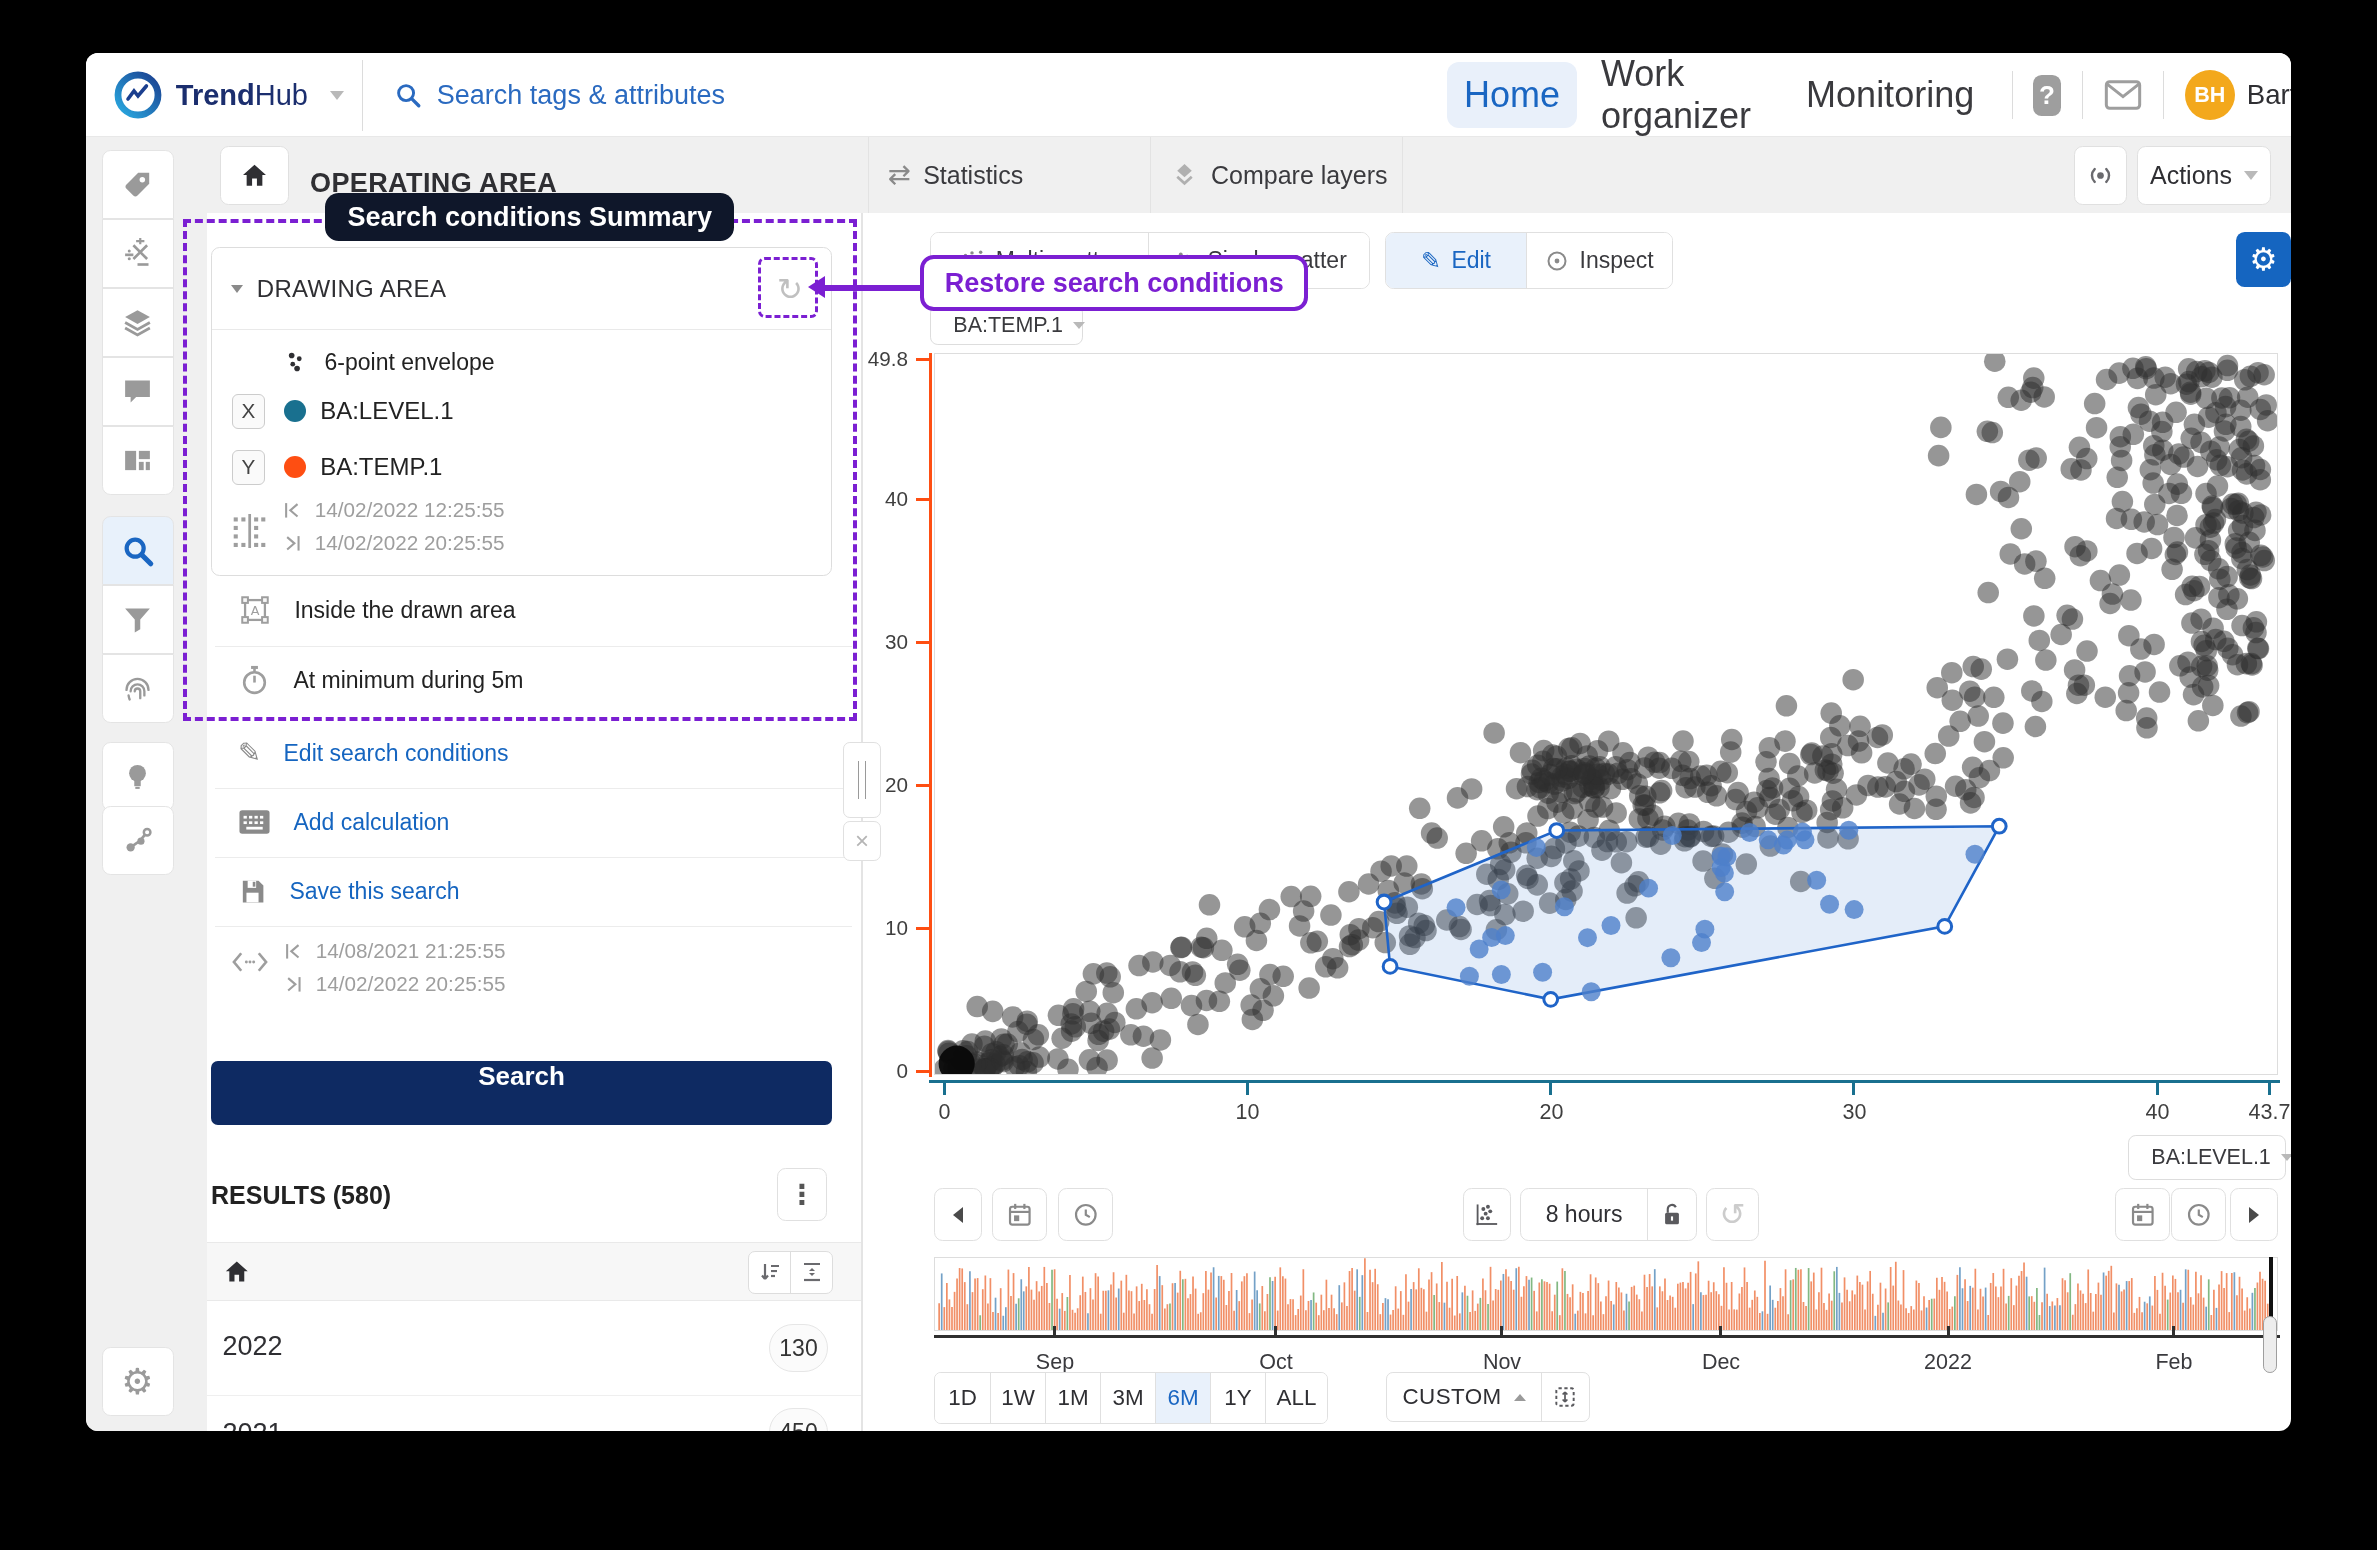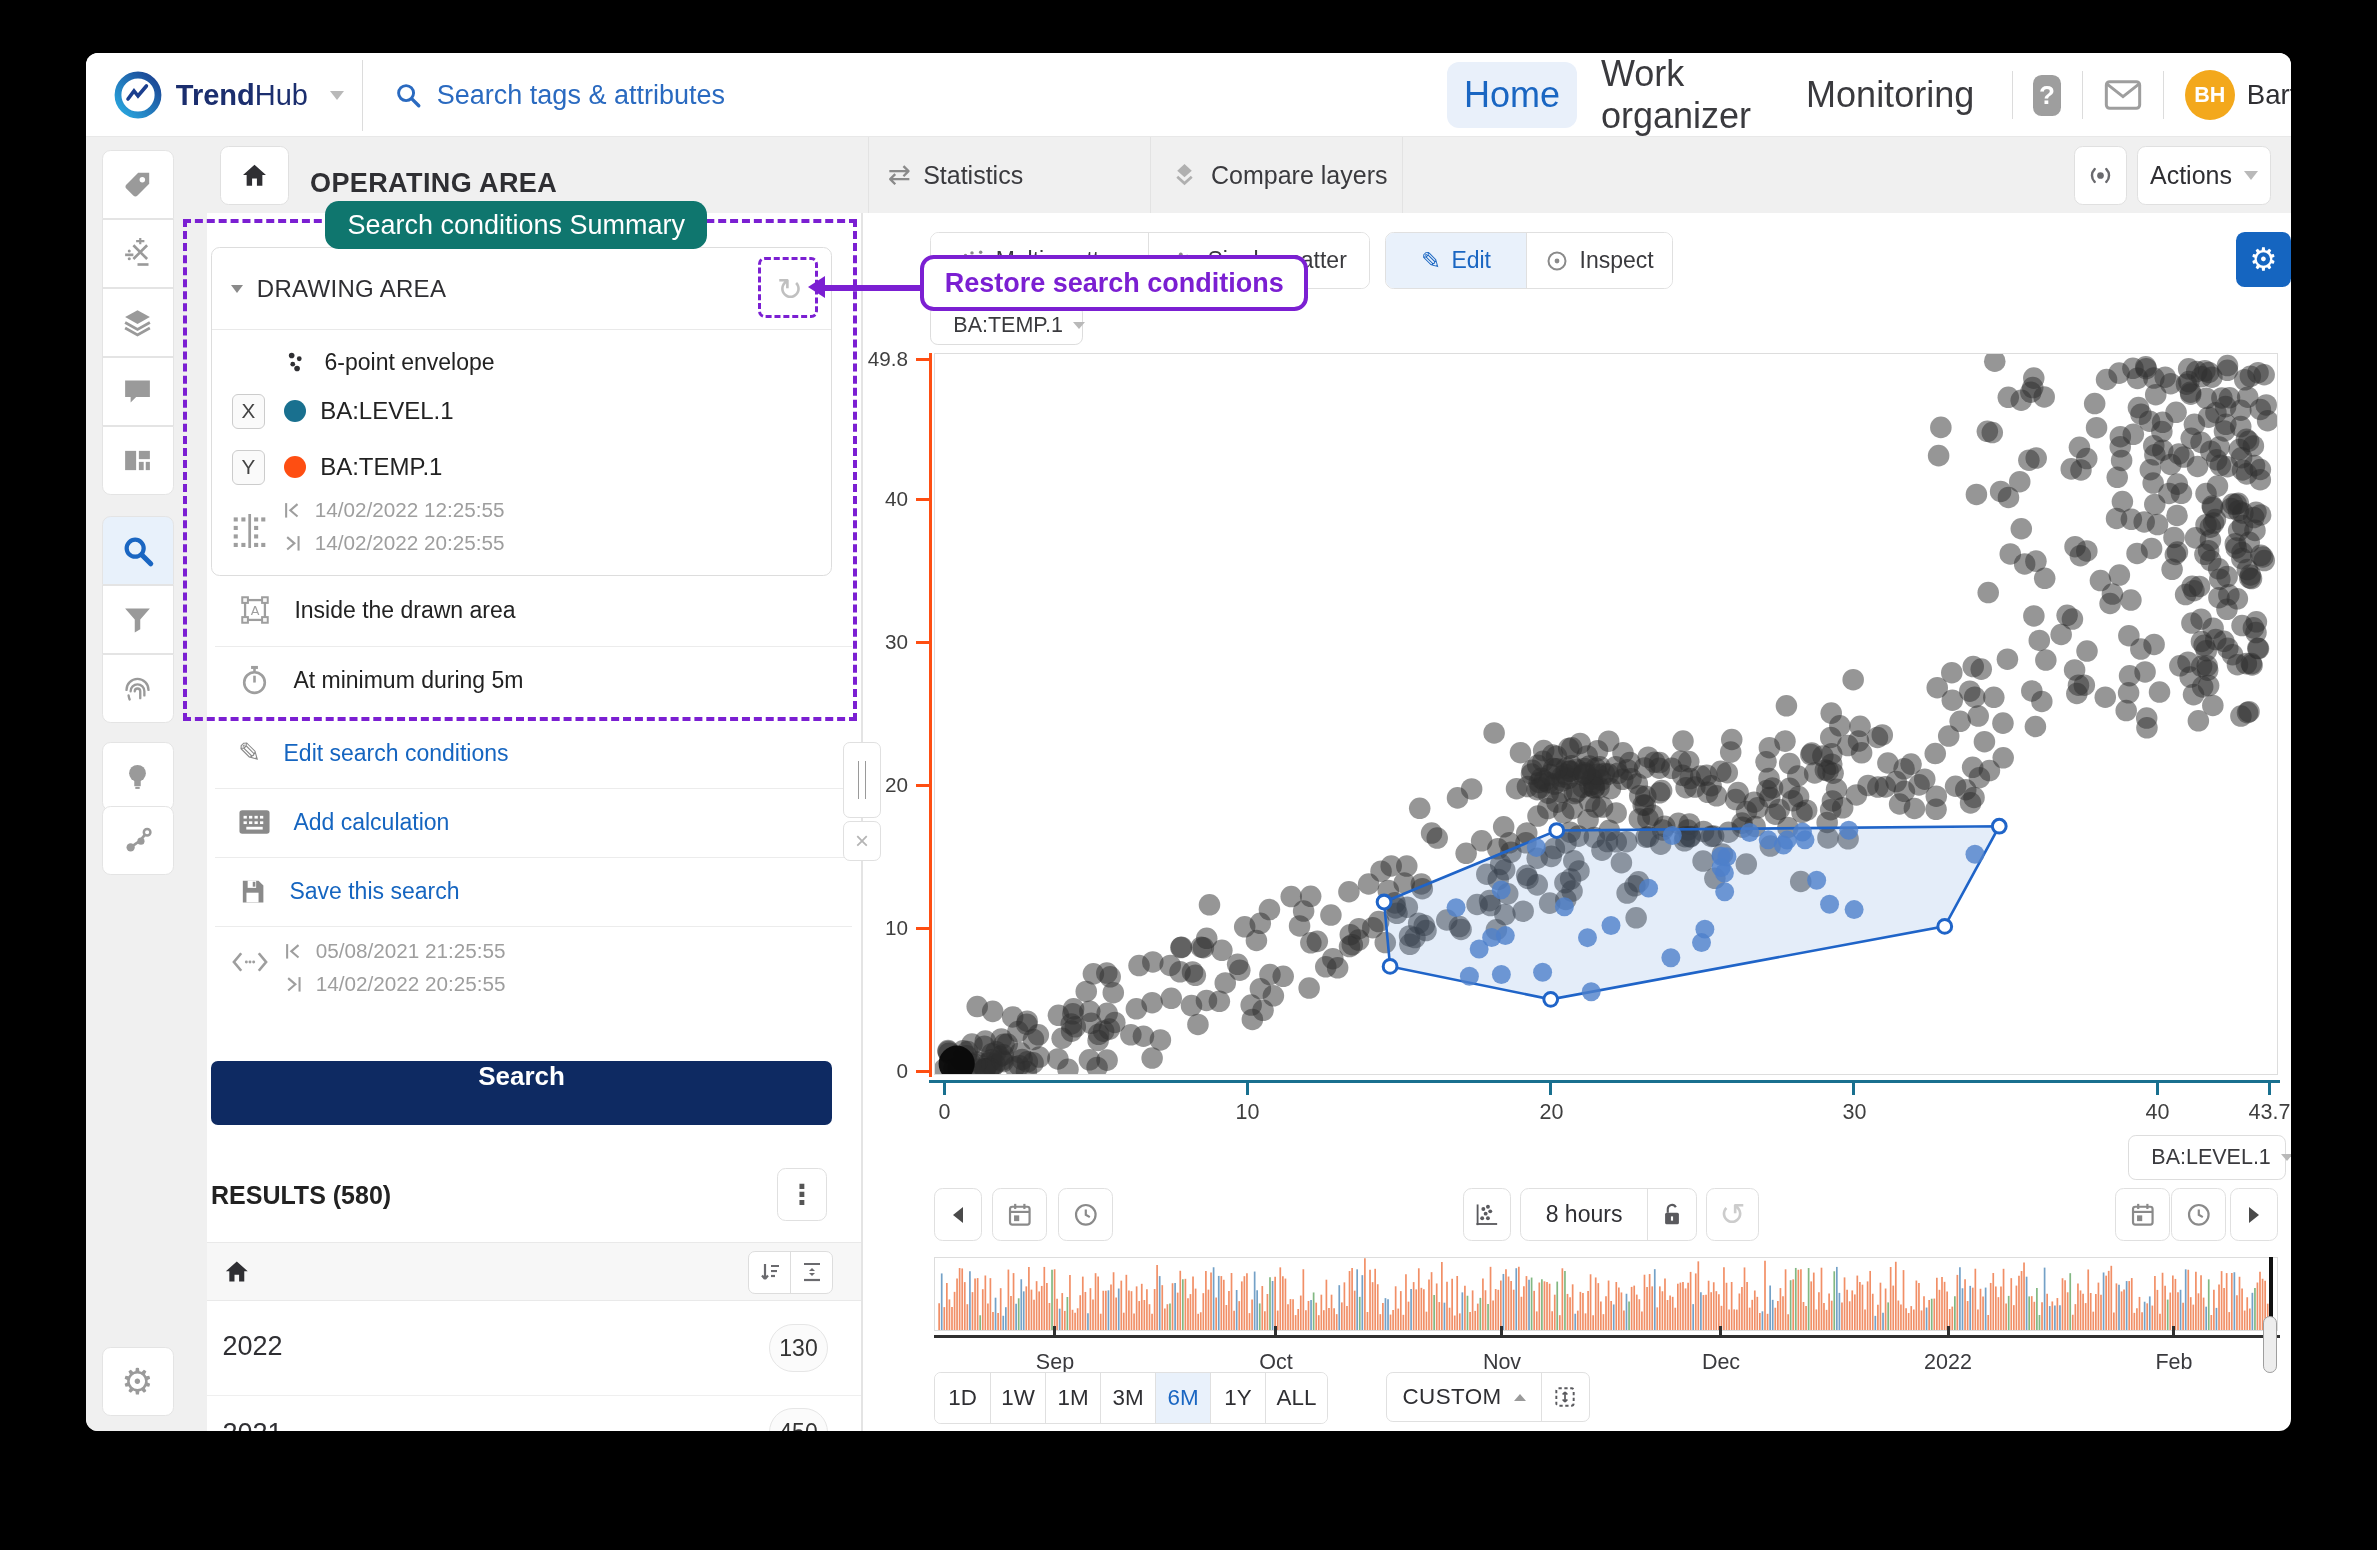--- a/index.html
+++ b/index.html
@@ -373,21 +373,21 @@
           </g>
         </svg>
       </span>
     <span class="flexc" style="position:absolute;left:52px;top:0;gap:12px;">
       <span>
           <svg width="20.7" height="20.7" viewBox="0 0 20 20" stroke="#9e9e9e" stroke-width="2" fill="none">
             <line x1="4" y1="3" x2="4" y2="17"></line>
             <path d="M15 4 L8 10 L15 16"></path>
           </svg>
         </span>
-      <span class="gray-ts" style="white-space:nowrap;">05/08/2021 21:25:55</span>
+      <span class="gray-ts" style="white-space:nowrap;">14/08/2021 21:25:55</span>
     </span>
     <span class="flexc" style="position:absolute;left:52px;top:33px;gap:12px;">
       <span>
           <svg width="20.7" height="20.7" viewBox="0 0 20 20" stroke="#9e9e9e" stroke-width="2" fill="none">
             <line x1="16" y1="3" x2="16" y2="17"></line>
             <path d="M5 4 L12 10 L5 16"></path>
           </svg>
         </span>
       <span class="gray-ts" style="white-space:nowrap;">14/02/2022 20:25:55</span>
     </span>
@@ -1880,21 +1880,21 @@
     <span style="width:0.9px;height:50px;background:#e0e0e0;"></span>
     <span style="width:47px;height:50px;display:flex;align-items:center;justify-content:center;">
       <svg width="26" height="26" viewBox="0 0 24 24" fill="none" stroke="#5a5a5e" stroke-width="1.8">
           <rect x="4" y="4" width="16" height="16" rx="2" stroke-dasharray="3 2.4"></rect>
           <path d="M12 7.5 L12 16.5 M12 7.5 L9.8 9.7 M12 7.5 L14.2 9.7 M12 16.5 L9.8 14.3 M12 16.5 L14.2 14.3" stroke-width="1.6"></path>
         </svg>
     </span>
   </div>
 
   <div class="abs" style="left:97px;top:166px;width:674px;height:502px;border:4.3px dashed #7b1fd2;z-index:50;"></div>
-  <div class="abs" style="left:239px;top:148px;background:#0f766e;color:#fff;font-weight:400;font-size:27px;padding:8.6px 22.4px;border-radius:13.8px;z-index:51;">
+  <div class="abs" style="left:239px;top:140px;background:#0f172a;color:#fff;font-weight:700;font-size:27px;padding:8.6px 22.4px;border-radius:13.8px;z-index:51;">
     <span>Search conditions Summary</span>
   </div>
   <div class="abs" style="left:672px;top:204px;width:60px;height:61px;border:3.4px dashed #7b1fd2;border-radius:6.9px;z-index:51;"></div>
   <div class="abs" style="left:737px;top:232px;width:98px;height:6px;background:#7b1fd2;z-index:51;"></div>
   <div class="abs" style="left:722px;top:223px;width:0;height:0;border-top:11.2px solid transparent;border-bottom:11.2px solid transparent;border-right:17px solid #7b1fd2;z-index:51;"></div>
   <div class="abs purple" style="left:834px;top:202px;background:#fff;border:4.3px solid #7b1fd2;border-radius:13.8px;font-weight:800;font-size:27px;padding:8.6px 20.7px;z-index:51;">
     <span>Restore search conditions</span>
   </div>
 
 </div>

